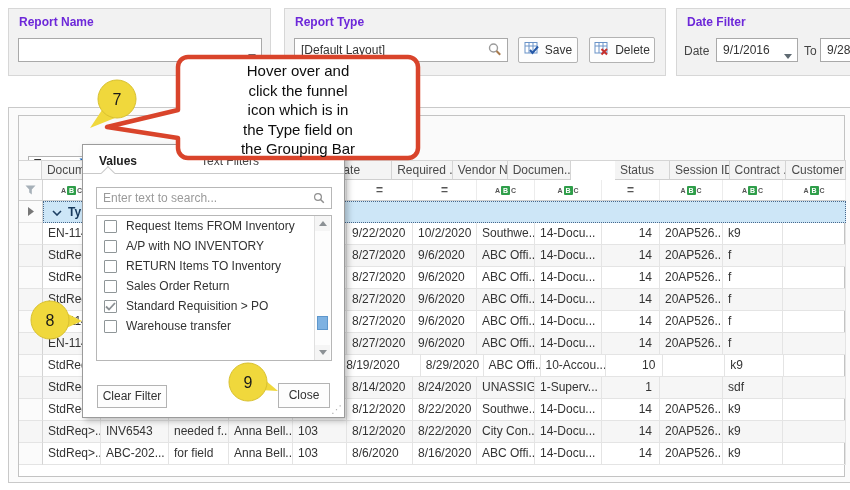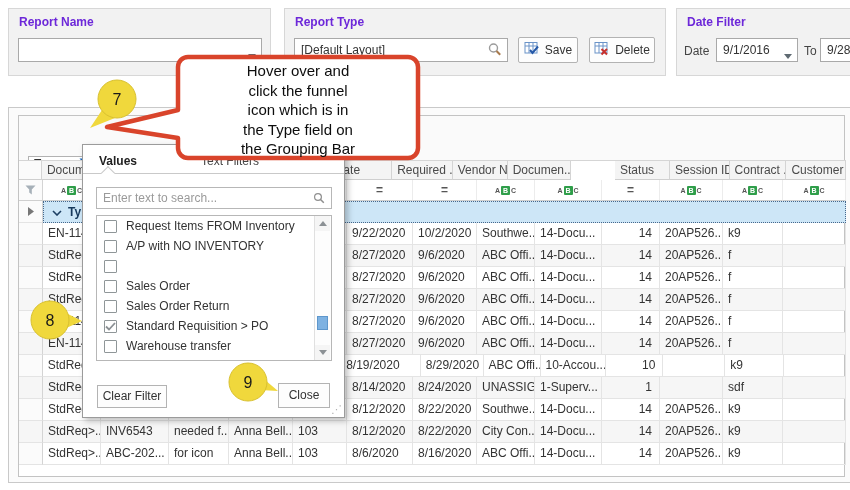--- a/index.html
+++ b/index.html
@@ -405,21 +405,21 @@
           <div class="cell" style="width: 67px;">14-Docu...</div>
           <div class="cell right" style="width: 58px;">14</div>
           <div class="cell" style="width: 63px;">20AP526...</div>
           <div class="cell" style="width: 60px;">k9</div>
           <div class="cell" style="width: 63px;"></div>
         </div>
         <div class="row" style="top: 327px;">
           <div class="cell gutter" style="width: 24px;"></div>
           <div class="cell" style="width: 58px;">StdReq&gt;...</div>
           <div class="cell" style="width: 68px;">ABC-202...</div>
-          <div class="cell" style="width: 60px;">for icon</div>
+          <div class="cell" style="width: 60px;">for field</div>
           <div class="cell" style="width: 64px;">Anna Bell...</div>
           <div class="cell" style="width: 54px;">103</div>
           <div class="cell" style="width: 66px;">8/6/2020</div>
           <div class="cell" style="width: 64px;">8/16/2020</div>
           <div class="cell" style="width: 58px;">ABC Offi...</div>
           <div class="cell" style="width: 67px;">14-Docu...</div>
           <div class="cell right" style="width: 58px;">14</div>
           <div class="cell" style="width: 63px;">20AP526...</div>
           <div class="cell" style="width: 60px;">k9</div>
           <div class="cell" style="width: 63px;"></div>
@@ -446,24 +446,21 @@
           <div class="pitem">
             <div class="cb"></div>
             <span class="pi-lbl">Request Items FROM Inventory</span>
           </div>
           <div class="pitem">
             <div class="cb"></div>
             <span class="pi-lbl">A/P with NO INVENTORY</span>
           </div>
           <div class="pitem">
             <div class="cb"></div>
-          </div>
-          <div class="pitem">
-            <div class="cb"></div>
-            <span class="pi-lbl">Sales Order</span>
+            <span class="pi-lbl">RETURN Items TO Inventory</span>
           </div>
           <div class="pitem">
             <div class="cb"></div>
             <span class="pi-lbl">Sales Order Return</span>
           </div>
           <div class="pitem">
             <div class="cb">
               <svg width="11" height="9" viewBox="0 0 11 9">
                 <path d="M1 4.5 L4 7.5 L10 1" stroke="#8b9094" stroke-width="1.8" fill="none"></path>
               </svg>

